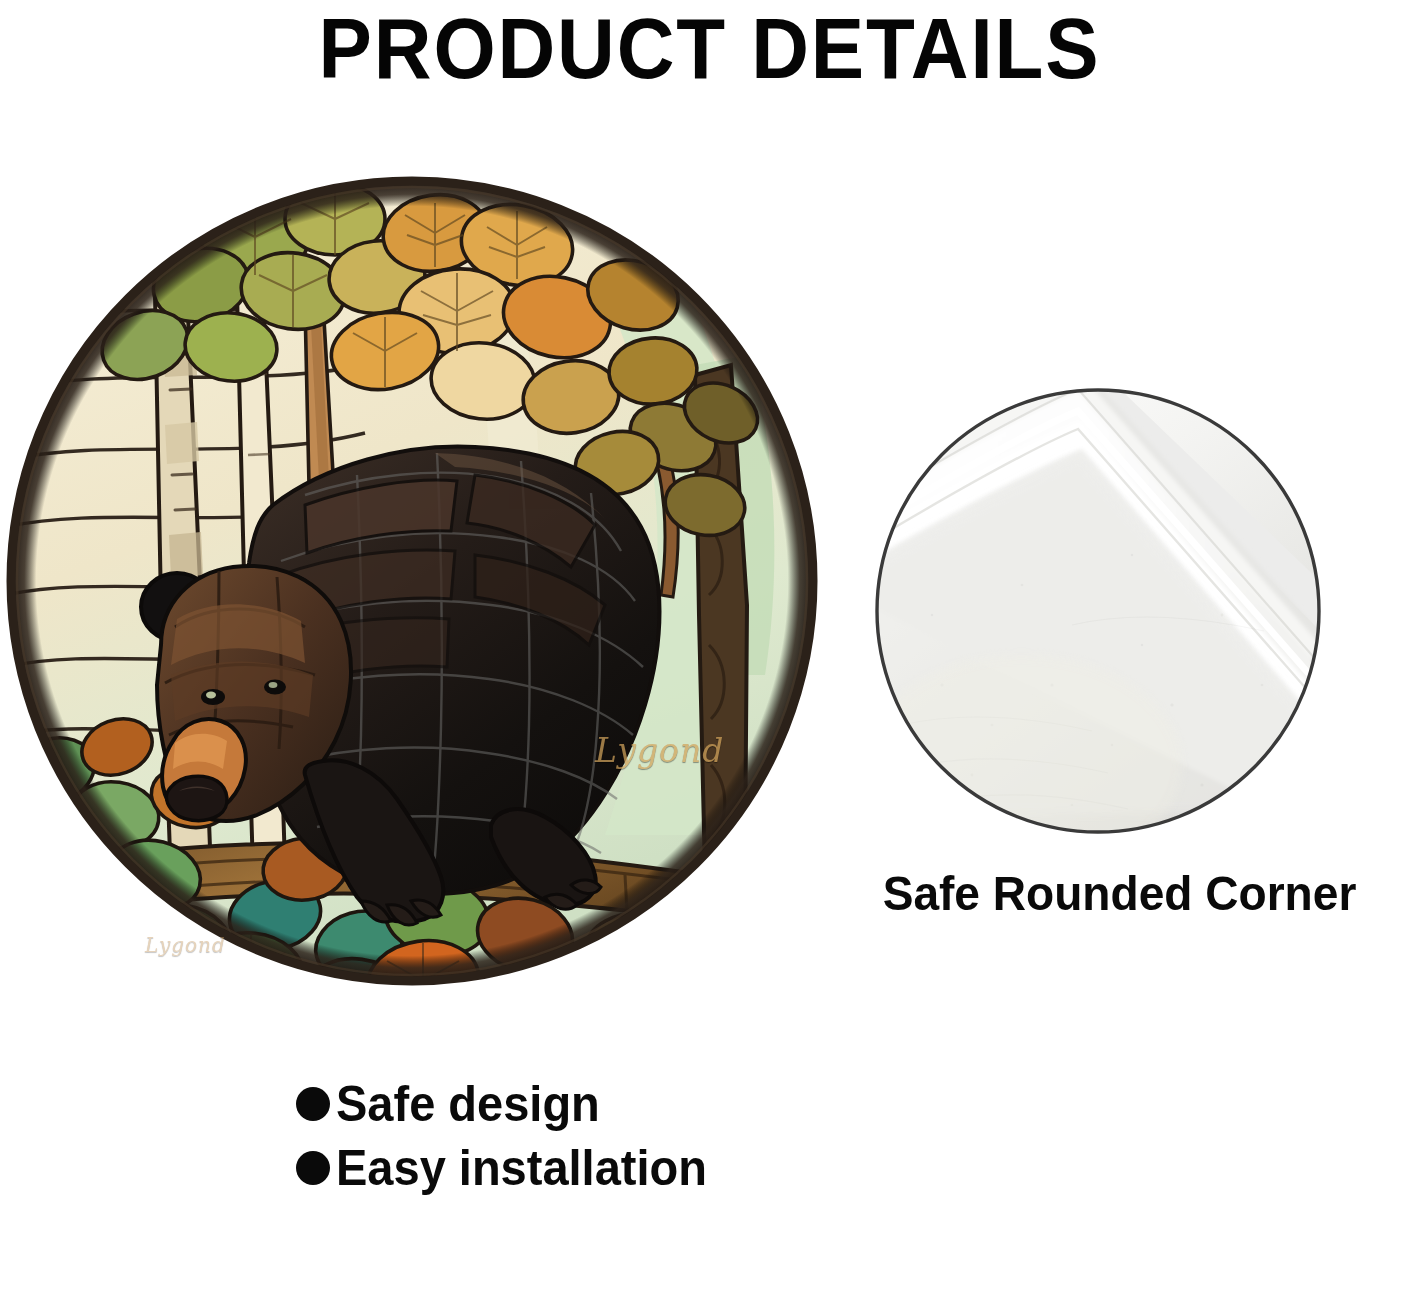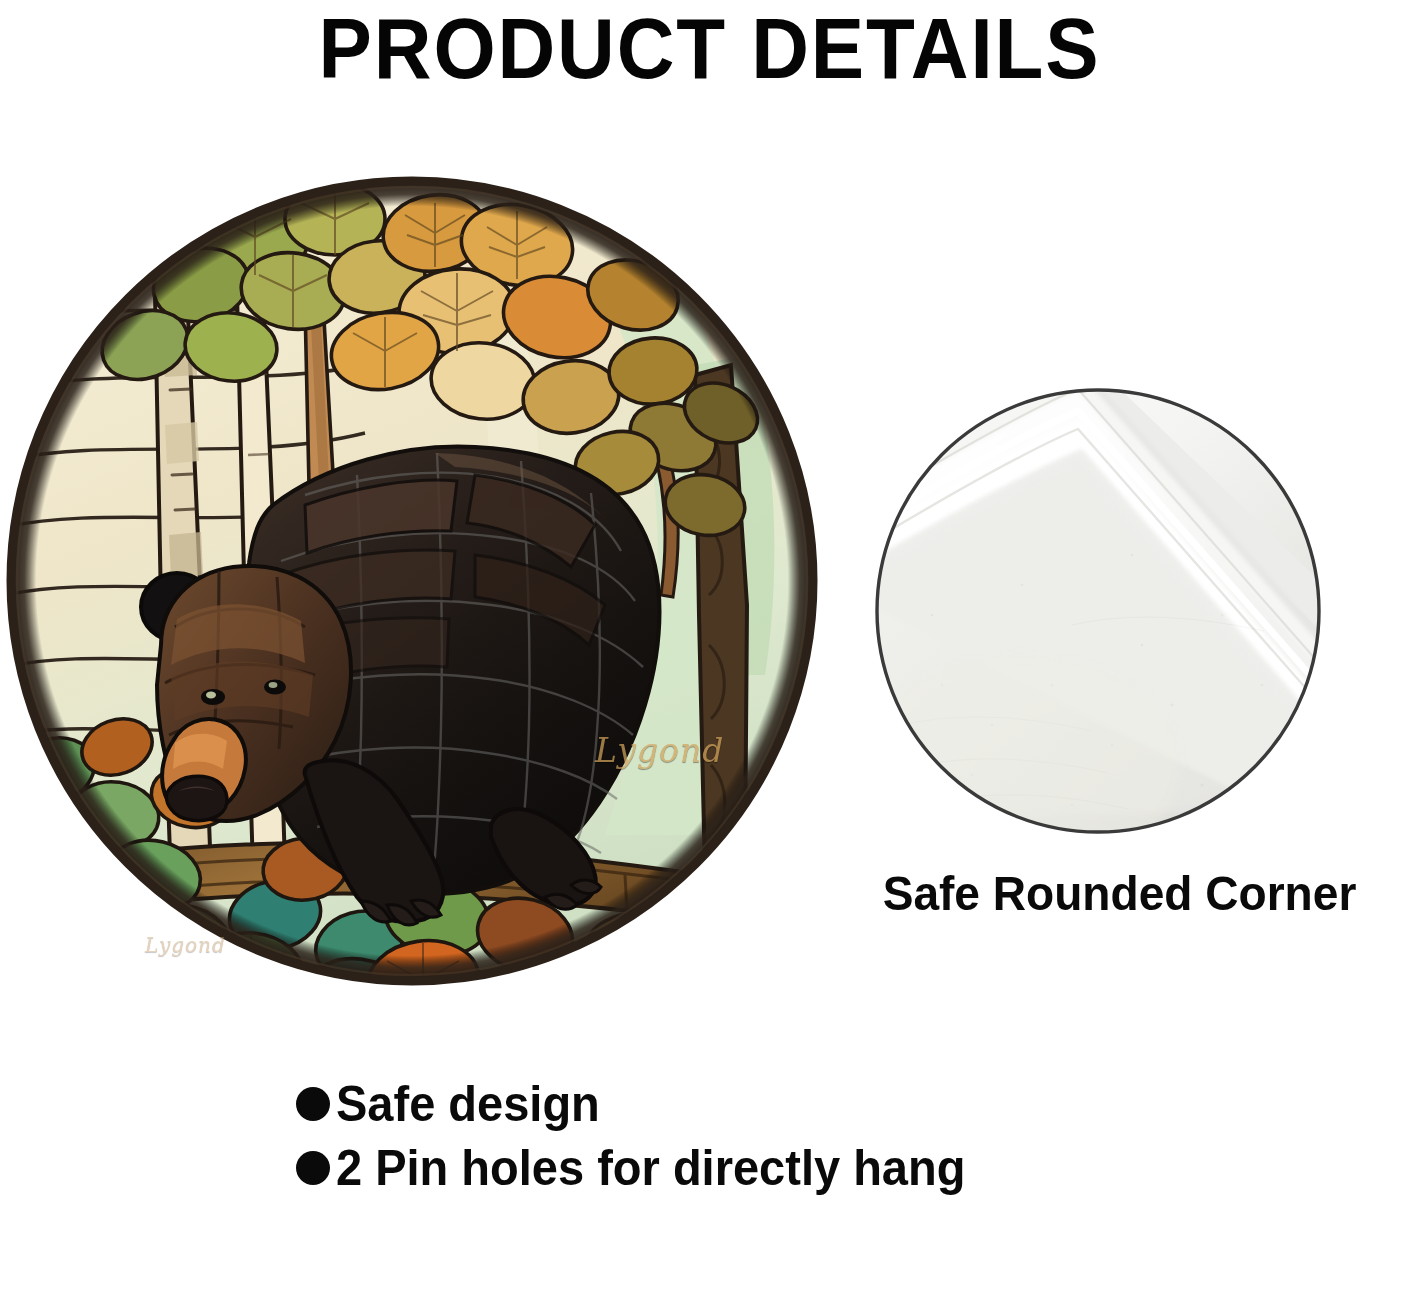--- a/index.html
+++ b/index.html
@@ -445,17 +445,17 @@
 
   <div class="corner-caption">Safe Rounded Corner</div>
 
   <div class="bullets">
     <div class="bullet-row">
       <span class="bullet-dot"></span>
       <span class="bullet-text">Safe design</span>
     </div>
     <div class="bullet-row">
       <span class="bullet-dot"></span>
-      <span class="bullet-text">2 Pin holes for directly hang</span>
+      <span class="bullet-text">Easy installation</span>
     </div>
   </div>
 
 </div>
 
 </body></html>

